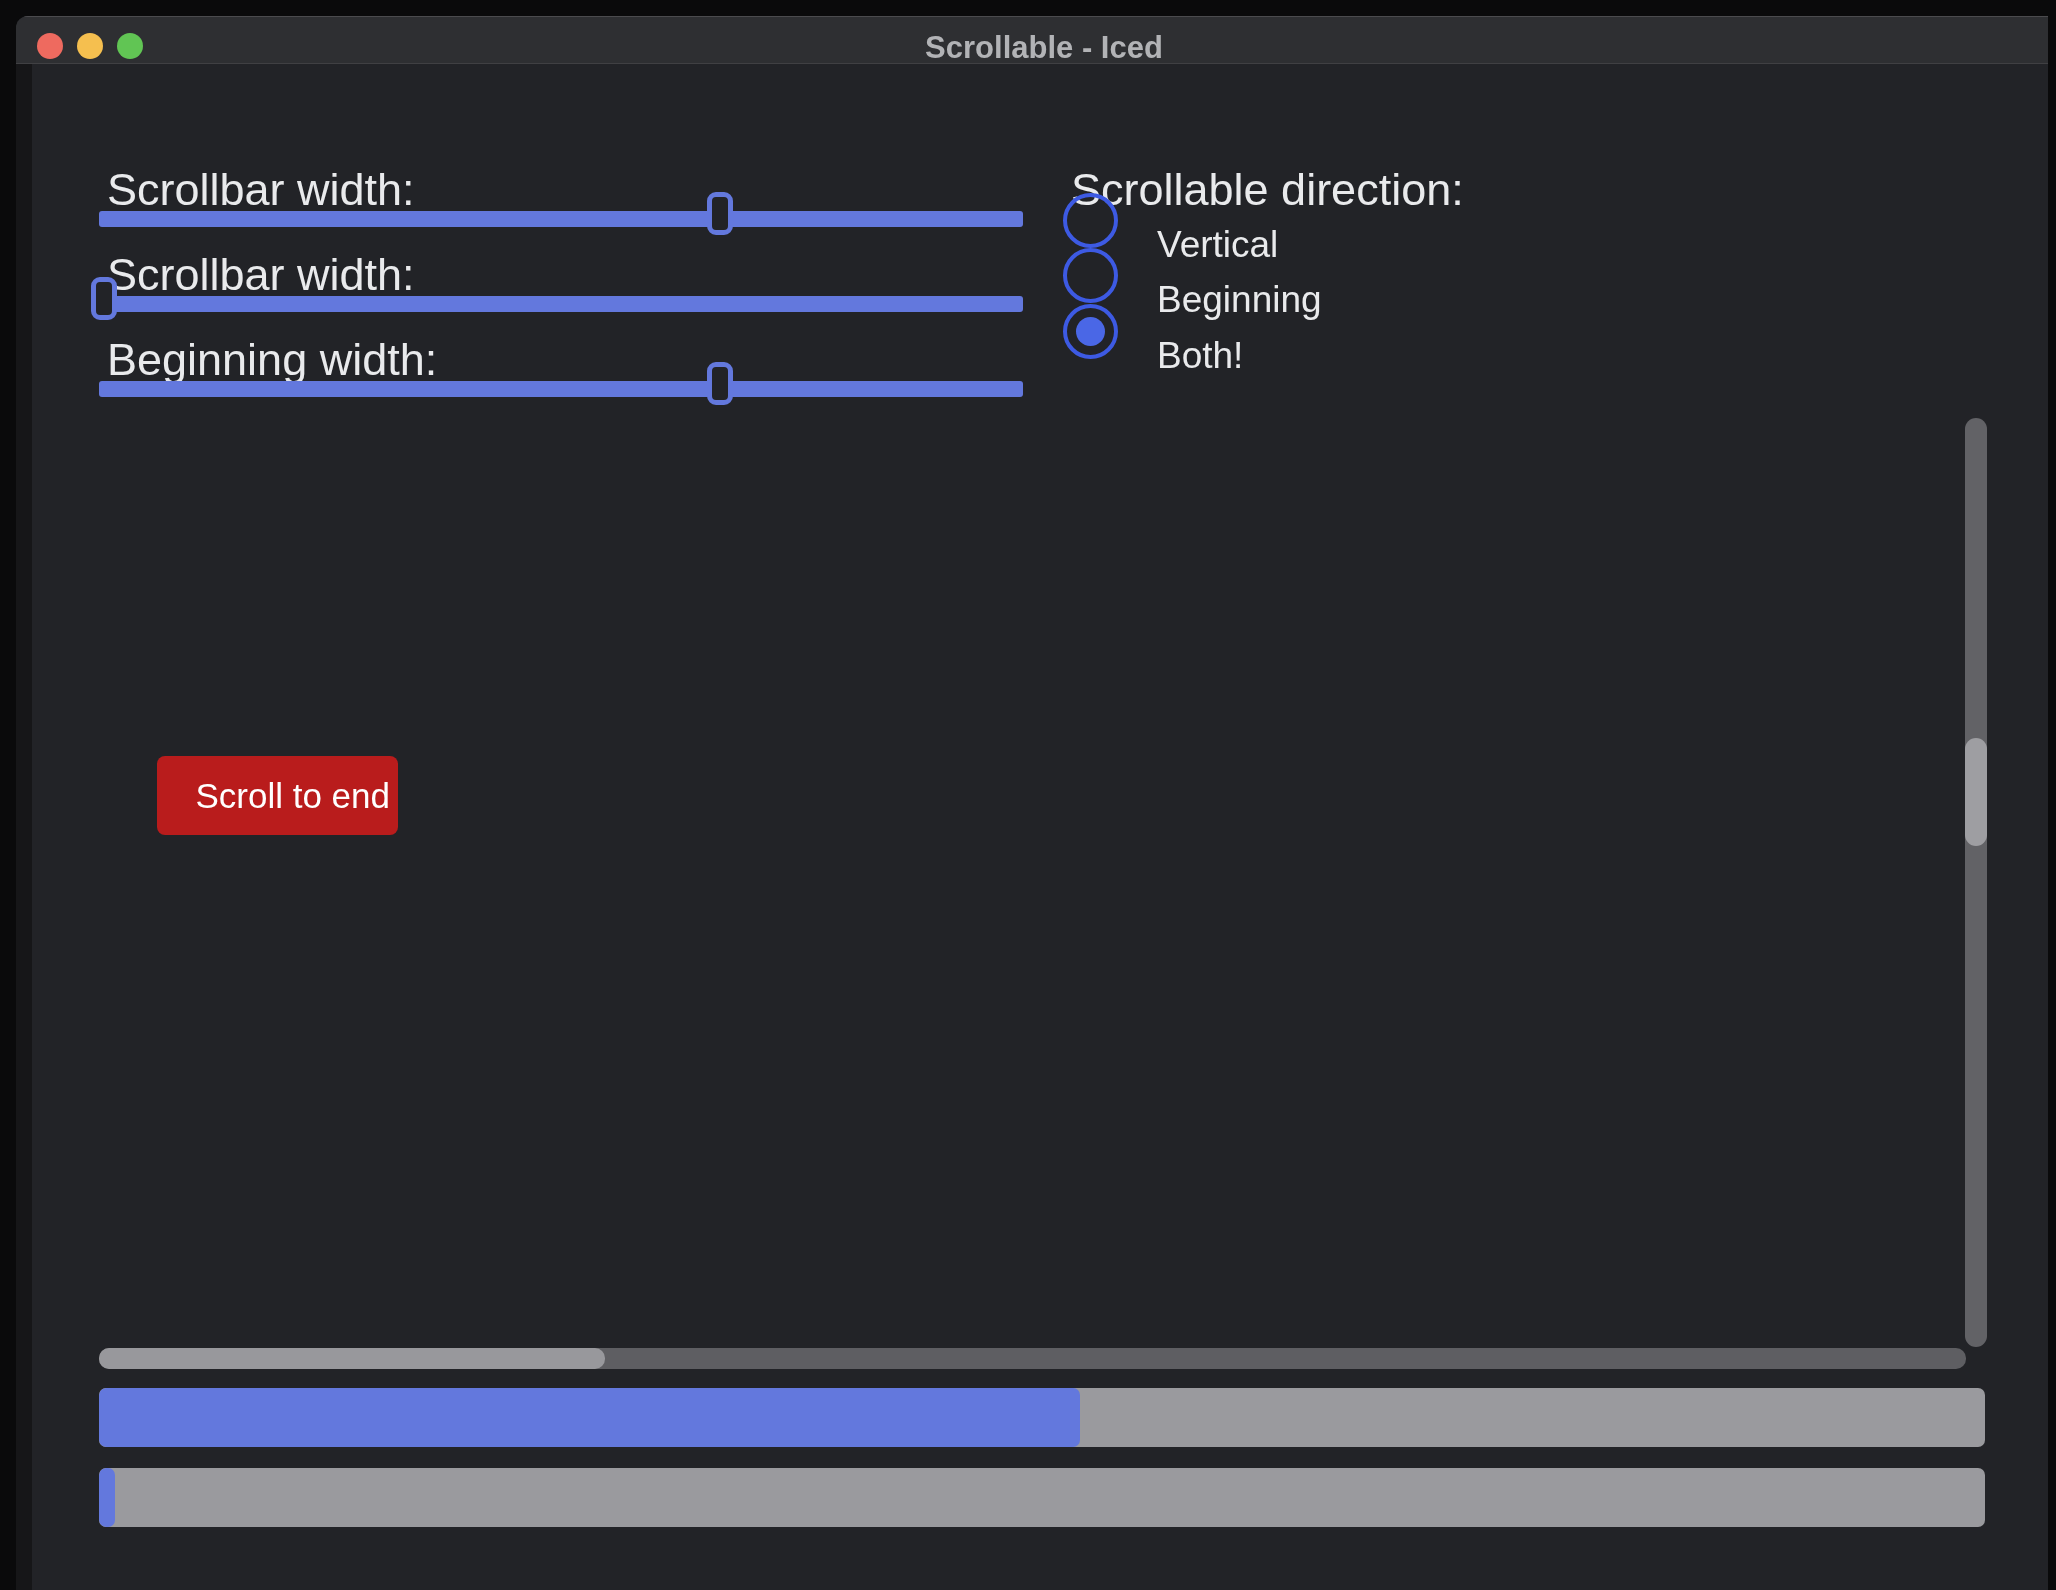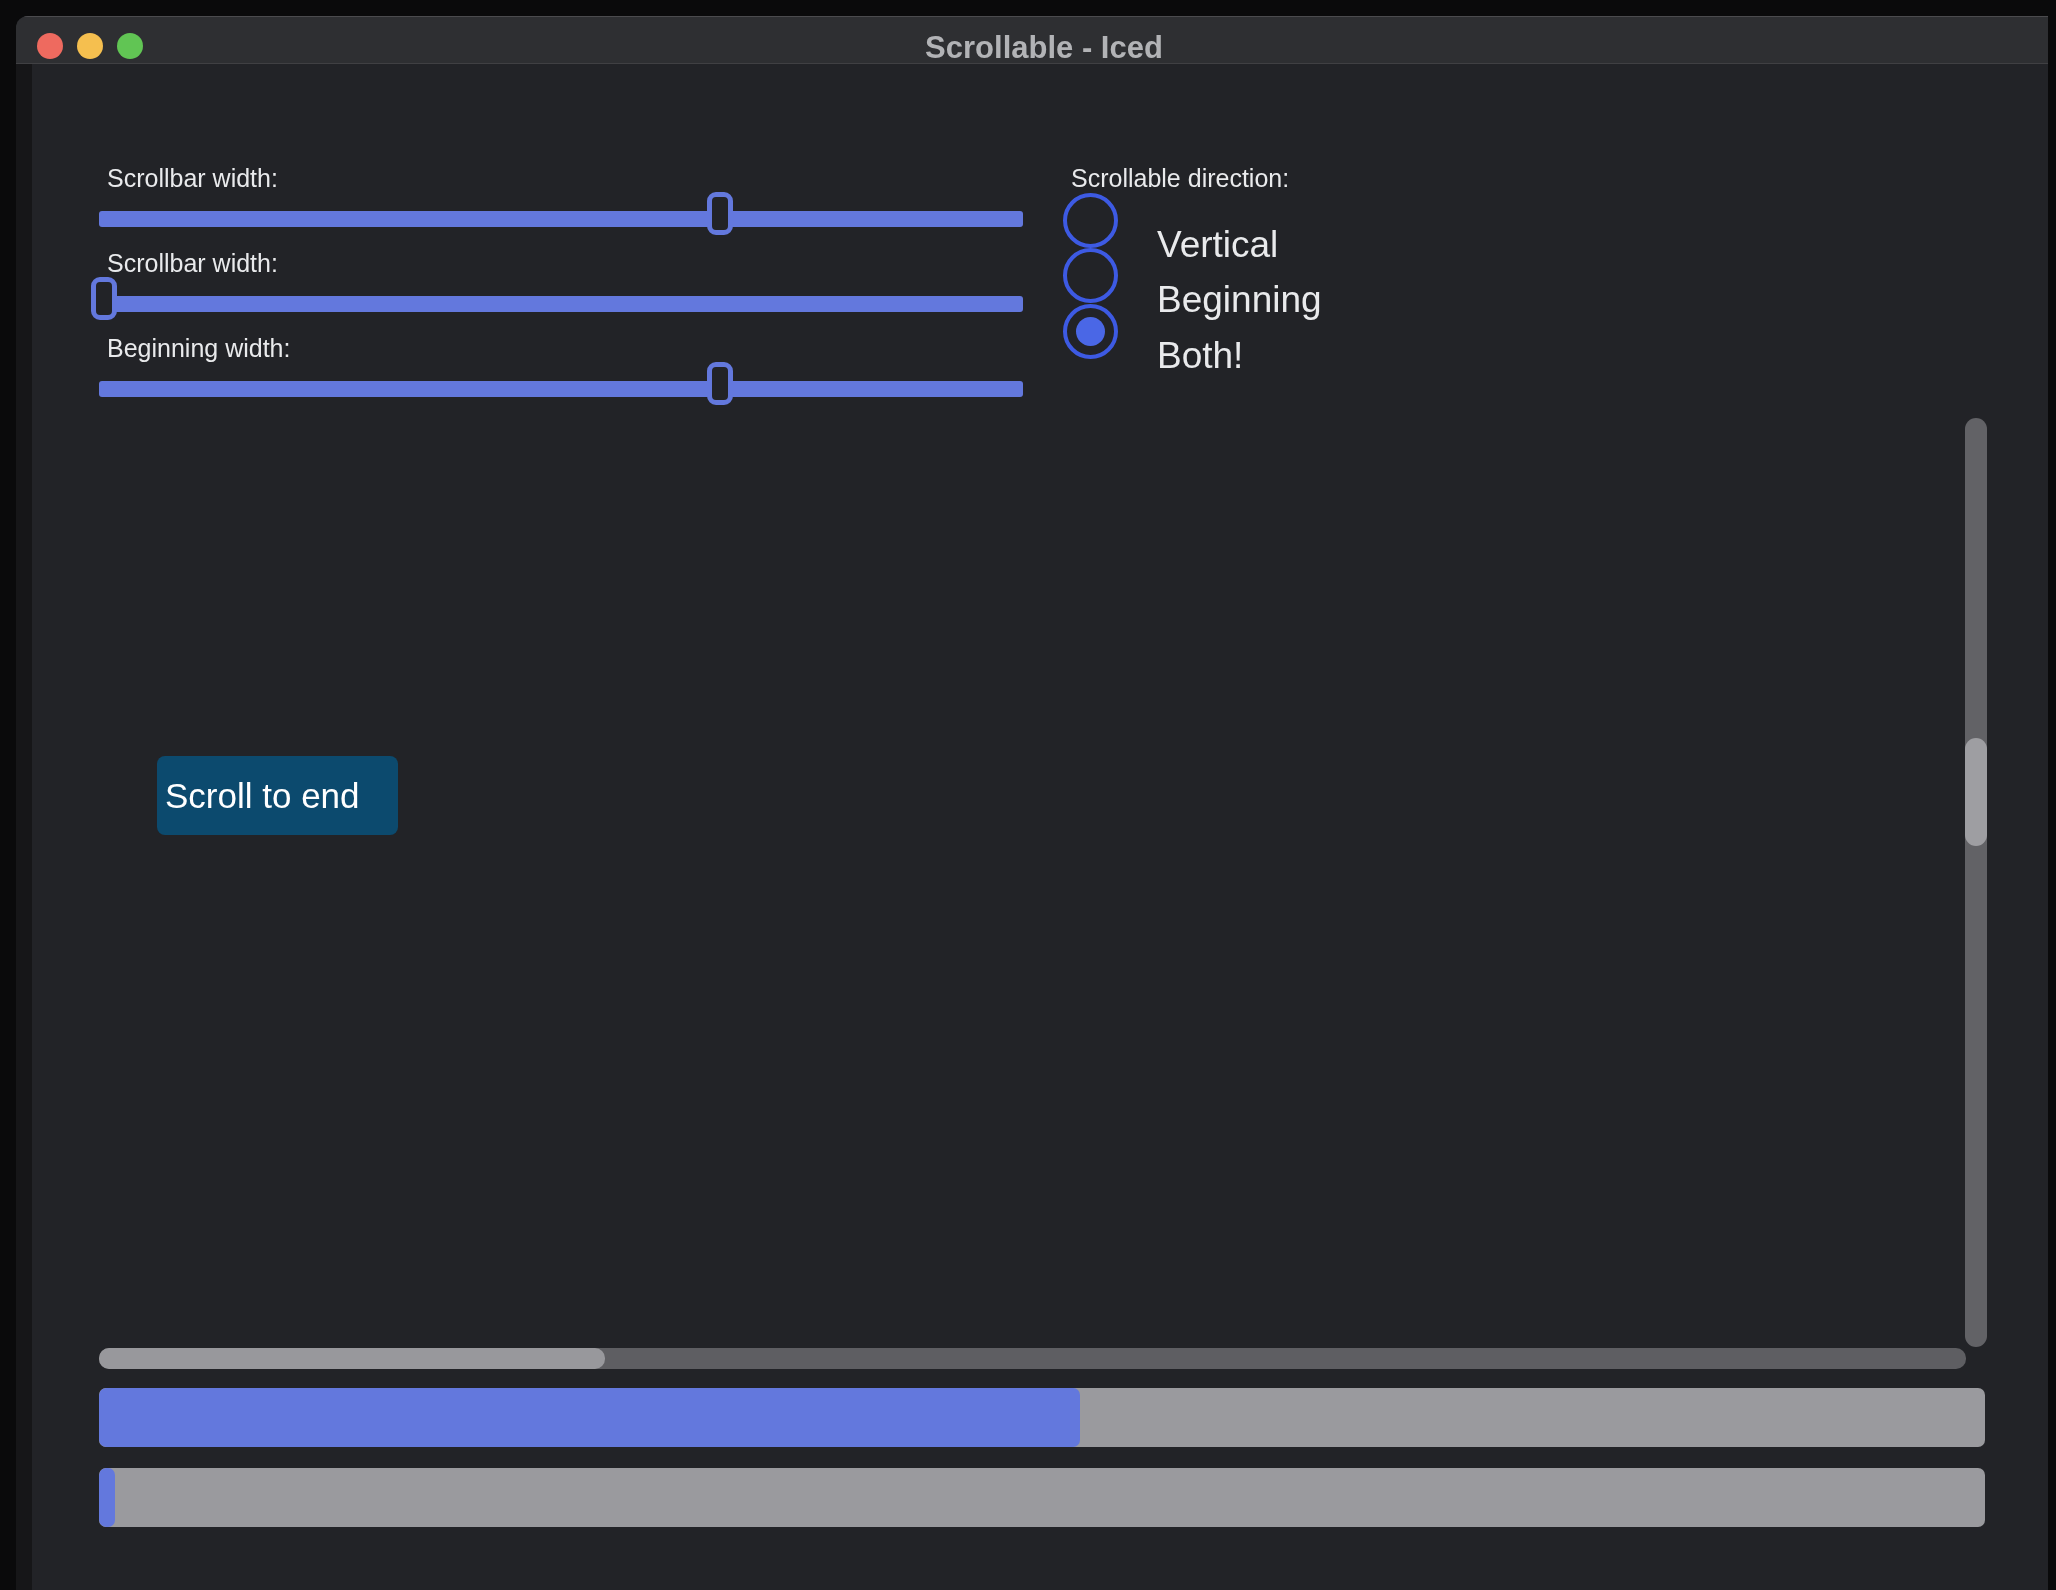--- a/index.html
+++ b/index.html
@@ -27,21 +27,21 @@
   #tl-zoom     { left: 101px; }
   #window-title {
     position: absolute; left: 0; right: 0; top: 0; height: 48px;
     line-height: 46px; text-align: center;
     color: #b2b3b6; font-size: 31px; font-weight: bold;
   }
 
   
   .lbl {
     position: absolute;
-    color: #e9eaec; font-size: 25px; white-space: nowrap;
+    color: #e9eaec; font-size: 45px; white-space: nowrap;
   }
 
   
   .rail {
     position: absolute; left: 83px; width: 924px; height: 5px;
     background: #6378dd; border-radius: 3px;
   }
   .handle {
     position: absolute; width: 17px; height: 43px;
     border: 5px solid #6378dd; border-radius: 9px;
@@ -61,23 +61,23 @@
     border-radius: 50%; background: #4a67e6;
   }
   .radio-label {
     position: absolute; left: 86px; top: 16px; height: 55px;
     line-height: 55px; color: #e9eaec; font-size: 37px; white-space: nowrap;
   }
 
   
   #scroll-btn {
     position: absolute; left: 141px; top: 740px; width: 241px; height: 79px;
-    background: #0c4a6e; border: none; border-radius: 8px;
+    background: #b91c1c; border: none; border-radius: 8px;
     color: #ffffff; font-size: 35px; font-family: inherit;
-    text-align: left; cursor: pointer;
+    text-align: right; cursor: pointer;
   }
   #status-text {
     position: absolute; left: 467px; top: 740px; height: 79px;
     line-height: 79px; color: #e6e7e9; font-size: 37px; white-space: nowrap;
   }
 
   
   #v-track {
     position: absolute; left: 1949px; width: 22px;
     background: #626266; border-radius: 11px;

